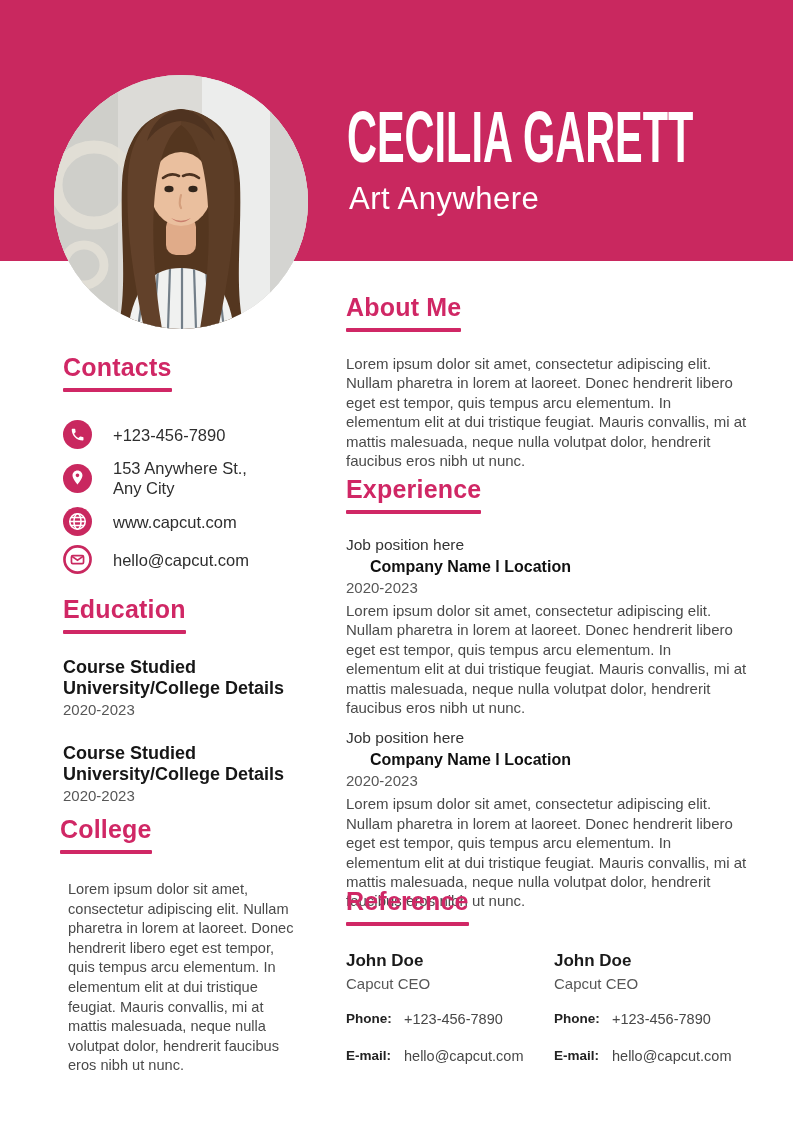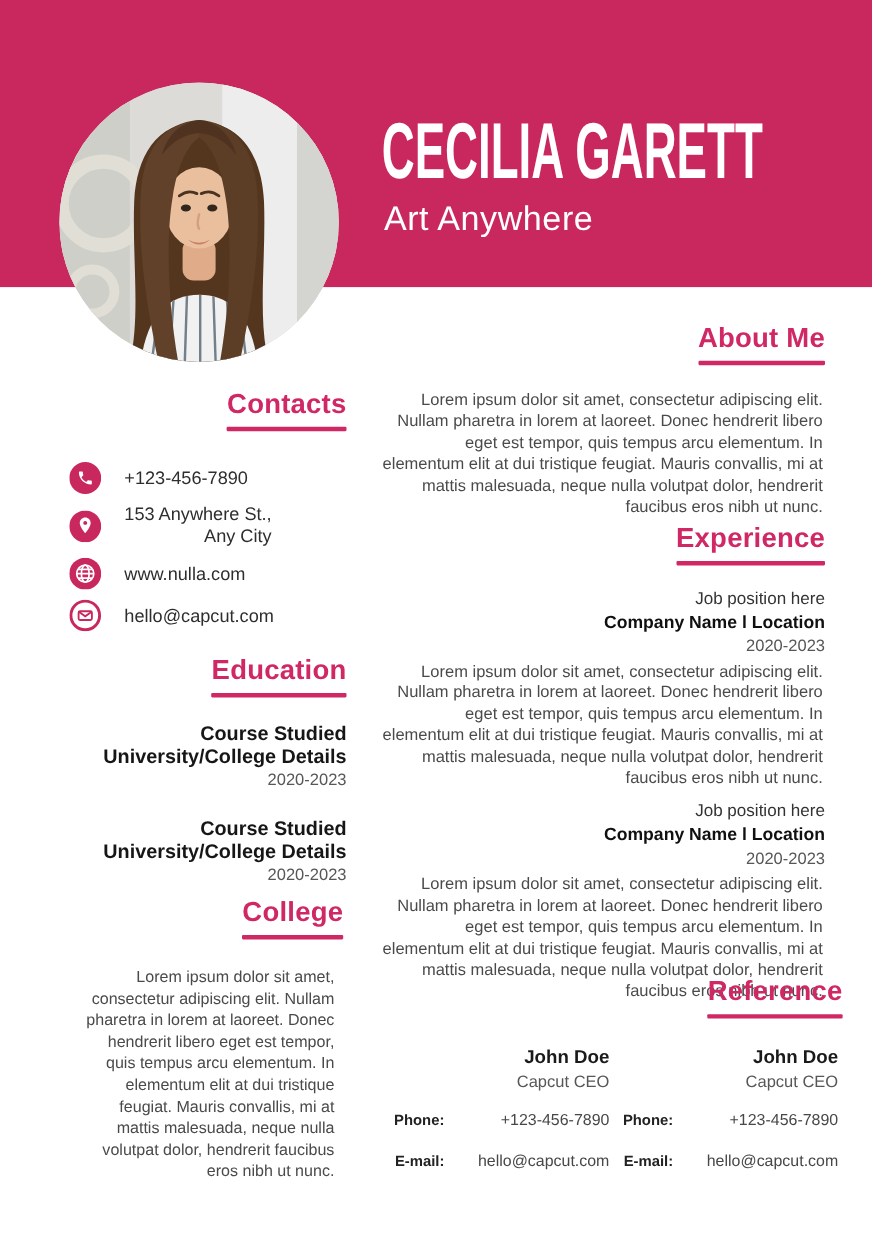--- a/index.html
+++ b/index.html
@@ -45,21 +45,21 @@
   .role {
     position: absolute;
     left: 349px; top: 181px;
     color: #ffffff;
     font-size: 31px;
     font-weight: 400;
     letter-spacing: 0.5px;
   }
 
   
-  .section { position: absolute; text-align: right; }
+  .section { position: absolute; }
   .section h2 {
     display: inline-block;
     color: #D02765;
     font-size: 25px;
     font-weight: 700;
     line-height: 30px;
     letter-spacing: 0.2px;
   }
   .section h2::after {
     content: "";
@@ -222,21 +222,21 @@
           <circle cx="12" cy="12" r="12" fill="#C9285F"></circle>
           <g fill="none" stroke="#ffffff" stroke-width="1.3">
             <circle cx="12" cy="12" r="6.4"></circle>
             <ellipse cx="12" cy="12" rx="2.9" ry="6.4"></ellipse>
             <line x1="5.6" y1="12" x2="18.4" y2="12"></line>
             <line x1="6.6" y1="8.7" x2="17.4" y2="8.7"></line>
             <line x1="6.6" y1="15.3" x2="17.4" y2="15.3"></line>
           </g>
         </svg>
       </span>
-      <span class="contact-text">www.nulla.com</span>
+      <span class="contact-text">www.capcut.com</span>
     </div>
 
     <div class="contact-row">
       <span class="contact-icon">
         <svg viewBox="0 0 24 24">
           <circle cx="12" cy="12" r="10.8" fill="#ffffff" stroke="#C9285F" stroke-width="2.2"></circle>
           <rect x="7" y="8.8" width="10" height="6.6" rx="1.1" fill="none" stroke="#C9285F" stroke-width="1.4"></rect>
           <path d="M7.4 9.4 L12 12.6 L16.6 9.4" fill="none" stroke="#C9285F" stroke-width="1.4"></path>
         </svg>
       </span>

